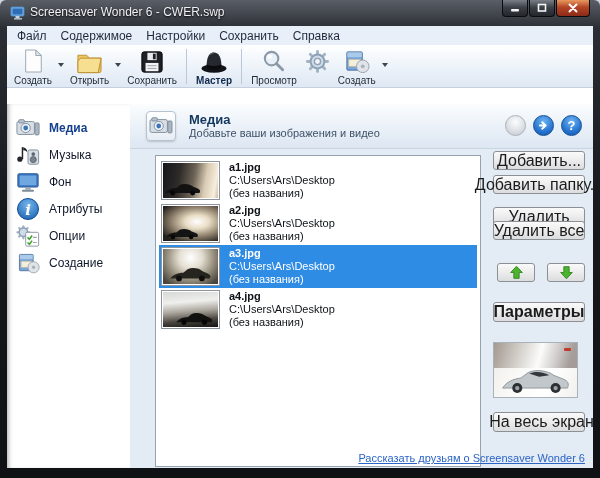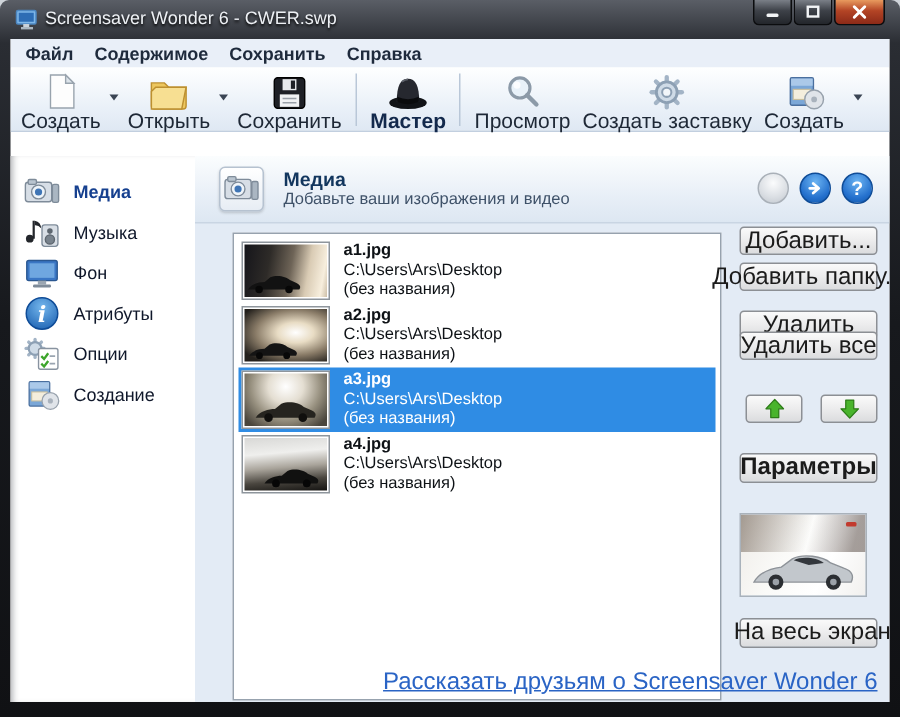--- a/index.html
+++ b/index.html
@@ -13,27 +13,27 @@
   .title-text{position:absolute;left:30px;top:0;line-height:25px;font-size:12px;color:#eef1f5;
     text-shadow:0 1px 2px #000;}
   .win-controls{position:absolute;top:0;right:10px;display:flex;gap:1px;}
   .wc{height:17px;border:1px solid #0b0c0e;border-top:none;border-radius:0 0 4px 4px;
     background:linear-gradient(#7a7f87,#3d4148 45%,#23262b);display:flex;align-items:center;justify-content:center;cursor:pointer;}
   .wc.min,.wc.max{width:26px;}
   .wc.close{width:34px;background:linear-gradient(#e89a5e,#b34425 45%,#8c2a18);}
   
   .inner{position:absolute;left:7px;right:7px;top:26px;bottom:10px;background:#fff;
     display:flex;flex-direction:column;overflow:hidden;}
-  .menubar{height:19px;background:#e9eff8;display:flex;align-items:center;padding:0 3px;flex:none;font-weight:bold;}
+  .menubar{height:19px;background:#e9eff8;display:flex;align-items:center;padding:0 3px;flex:none;}
   .menu-item{font-size:12px;color:#1e2a3c;padding:0 7px;line-height:18px;cursor:default;}
   .toolbar{height:43px;background:linear-gradient(#feffff,#e9f0f8 65%,#dfe8f3);
     border-bottom:1px solid #c2cfdf;display:flex;align-items:flex-start;padding:1px 3px 0;flex:none;}
   .tbtn{display:flex;flex-direction:column;align-items:center;padding:1px 4px;cursor:pointer;border-radius:3px;}
   .ticon{height:27px;display:flex;align-items:flex-end;justify-content:center;}
-  .tlabel{font-size:14px;color:#1e2836;line-height:13px;white-space:nowrap;}
+  .tlabel{font-size:10px;color:#1e2836;line-height:13px;white-space:nowrap;}
   .tbtn.bold .tlabel{font-weight:bold;color:#13294c;}
   .tdrop{width:10px;height:27px;display:flex;align-items:center;justify-content:center;margin-top:5px;cursor:pointer;}
   .tri{width:0;height:0;border-left:3px solid transparent;border-right:3px solid transparent;border-top:4px solid #3b4554;}
   .tsep{width:1px;align-self:stretch;background:#b9c7d8;margin:3px 5px;}
   
   .content{flex:1;display:flex;min-height:0;margin-top:16px;}
   .sidebar{width:123px;background:#fff;padding-top:10px;flex:none;
     box-shadow:inset 4px 0 5px -3px rgba(20,25,35,.4);}
   .side-item{height:27px;display:flex;align-items:center;padding-left:9px;gap:9px;cursor:pointer;}
   .side-item svg{width:24px;height:24px;flex:none;}
@@ -78,21 +78,21 @@
   .btn.add{top:1px;} .btn.addf{top:25px;} .btn.del{top:57px;} .btn.delall{top:71px;}
   .btn.params{top:152px;font-weight:bold;height:20px;}
   .btn.fullscreen{top:262px;height:20px;gap:5px;}
   .btn.arr{top:113px;width:38px;} .btn.arr.up{left:367px;} .btn.arr.down{left:417px;}
   .preview{position:absolute;left:363px;top:192px;width:85px;height:56px;border:1px solid #a9b2bb;
     background:linear-gradient(115deg,#efece8 0%,#fafaf8 38%,#ffffff 68%,#f1f0ee 100%);overflow:hidden;}
   .preview::before{content:"";position:absolute;left:0;top:0;width:100%;height:46%;
     background:linear-gradient(105deg,rgba(88,72,58,.50),rgba(88,72,58,0) 55%,rgba(60,45,38,.45) 90%);}
   .preview::after{content:"";position:absolute;right:6px;top:5px;width:7px;height:3px;background:#c23a2e;border-radius:1px;}
   .preview svg{position:absolute;bottom:2px;left:6%;width:88%;}
-  .footer-link{position:absolute;right:8px;bottom:4px;font-size:16px;color:#2a64c5;
+  .footer-link{position:absolute;right:8px;bottom:4px;font-size:11px;color:#2a64c5;
     text-decoration:underline;cursor:pointer;white-space:nowrap;}
 </style>
 </head>
 <body>
 
 <div class="window">
 
   <div class="titlebar">
     <span class="title-icon">
       <svg viewBox="0 0 16 16" width="16" height="16">
@@ -120,20 +120,21 @@
           </svg>
       </div>
     </div>
   </div>
 
   <div class="inner">
 
     <div class="menubar">
       <span class="menu-item">Файл</span>
       <span class="menu-item">Содержимое</span>
+      <span class="menu-item">Настройки</span>
       <span class="menu-item">Сохранить</span>
       <span class="menu-item">Справка</span>
     </div>
 
     <div class="toolbar">
       <div class="tbtn">
         <span class="ticon">
           <svg width="22" height="26" viewBox="0 0 24 27">
               <path d="M4 1.5 h11 l6 6 v18 h-17 z" fill="#fdfdfd" stroke="#98a3ad"></path>
               <path d="M15 1.5 l6 6 h-6 z" fill="#dde4ea" stroke="#98a3ad"></path>
@@ -209,21 +210,20 @@
                 <line x1="20" y1="13" x2="23.5" y2="13"></line>
                 <line x1="5.5" y1="5.5" x2="8" y2="8"></line>
                 <line x1="18" y1="18" x2="20.5" y2="20.5"></line>
                 <line x1="5.5" y1="20.5" x2="8" y2="18"></line>
                 <line x1="18" y1="8" x2="20.5" y2="5.5"></line>
               </g>
               <circle cx="13" cy="13" r="7.2" fill="#cfdbe7" stroke="#8da0b4" stroke-width="2"></circle>
               <circle cx="13" cy="13" r="3.2" fill="#f2f6fa" stroke="#8da0b4" stroke-width="1.4"></circle>
             </svg>
         </span>
-        <span class="tlabel">Создать заставку</span>
       </div>
 
       <div class="tbtn">
         <span class="ticon">
           <svg width="27" height="25" viewBox="0 0 28 26">
               <rect x="4" y="3" width="16" height="19" rx="1" fill="#7ba7d7" stroke="#4a6f9e"></rect>
               <rect x="4.5" y="3.5" width="15" height="5" fill="#abc9e9"></rect>
               <rect x="6" y="11" width="12" height="7" fill="#f4eedd" stroke="#c9bf9f" stroke-width="0.8"></rect>
               <circle cx="20.5" cy="18" r="6.5" fill="#e0e4e9" stroke="#97a1ac"></circle>
               <circle cx="20.5" cy="18" r="2" fill="#a9b2bc"></circle>

